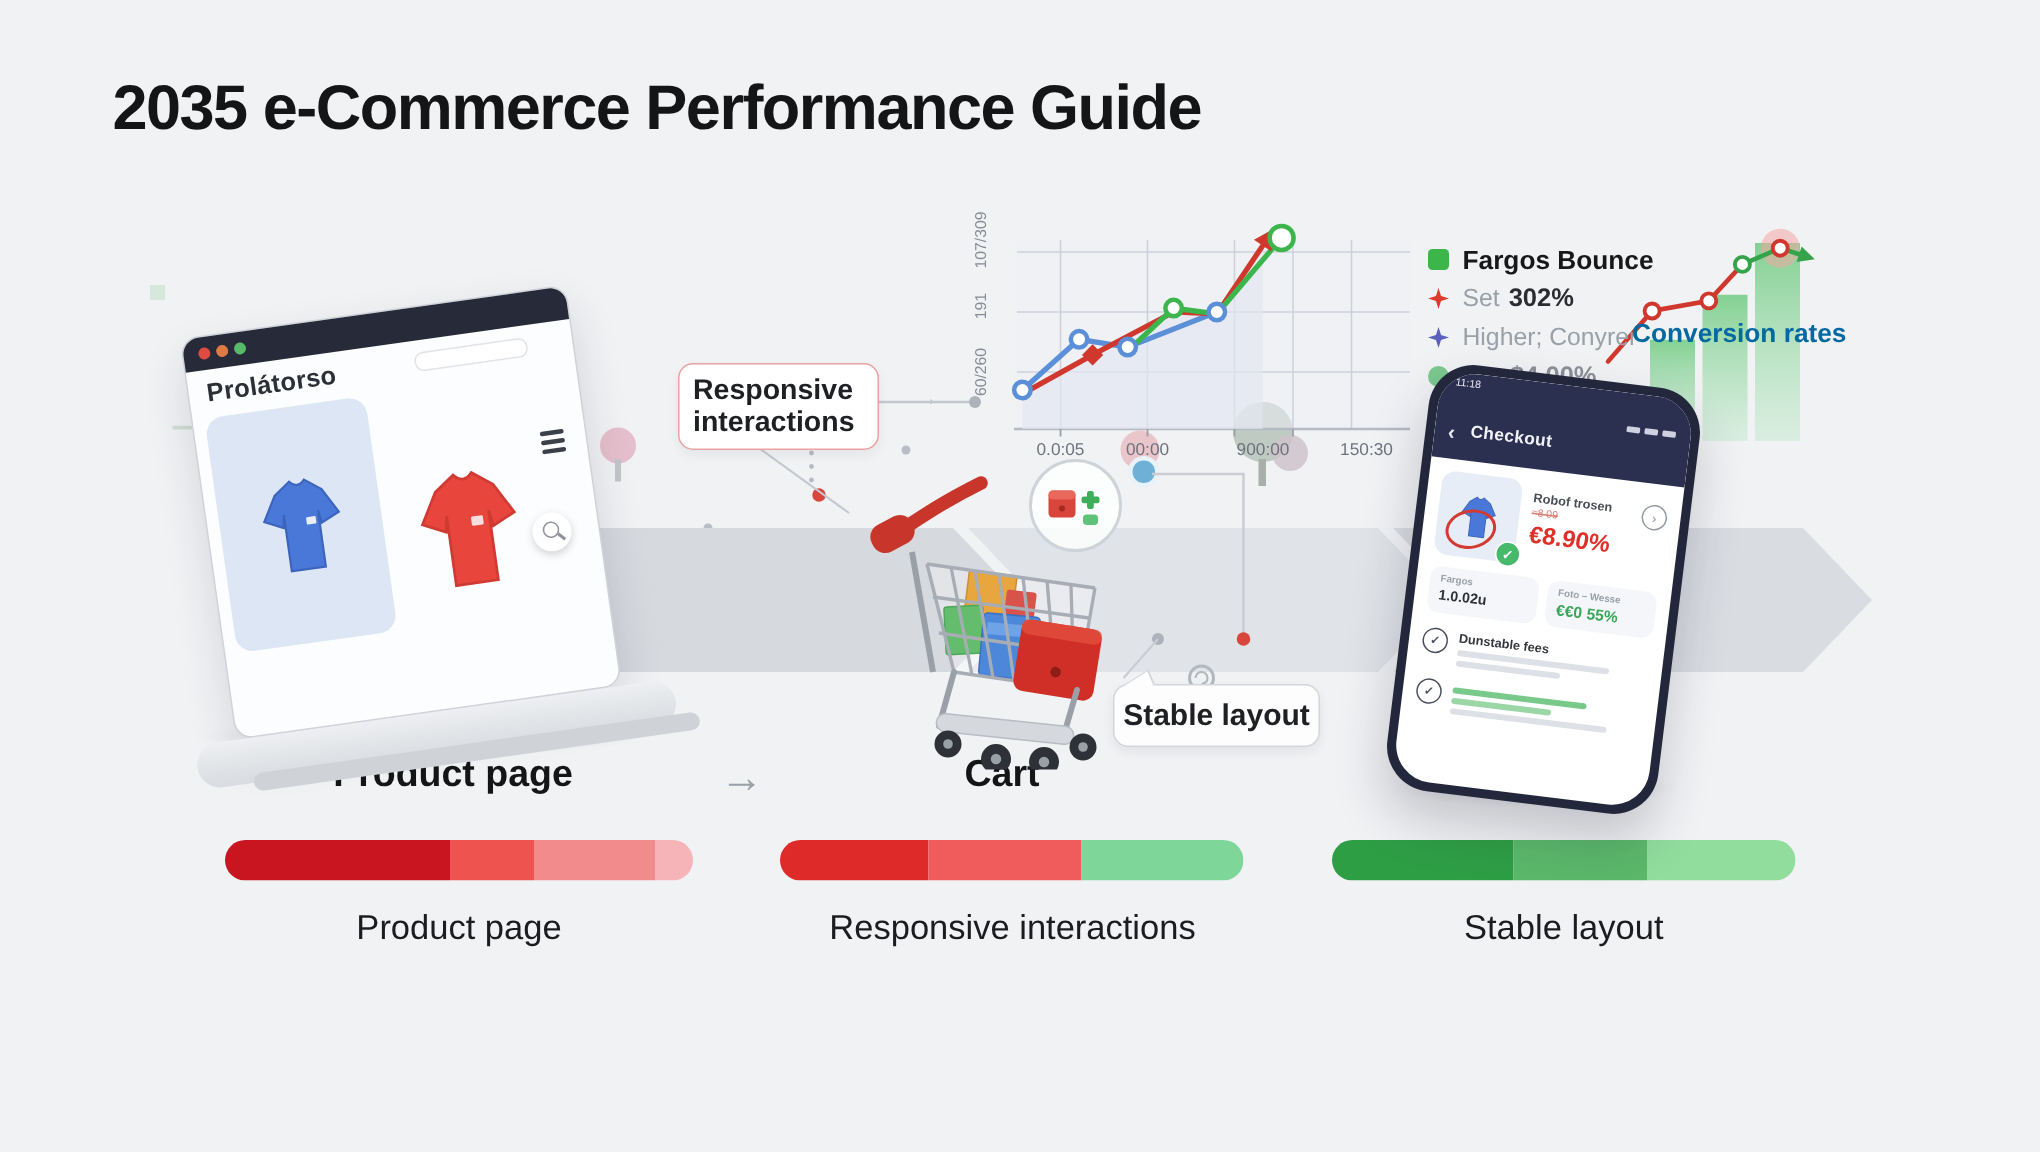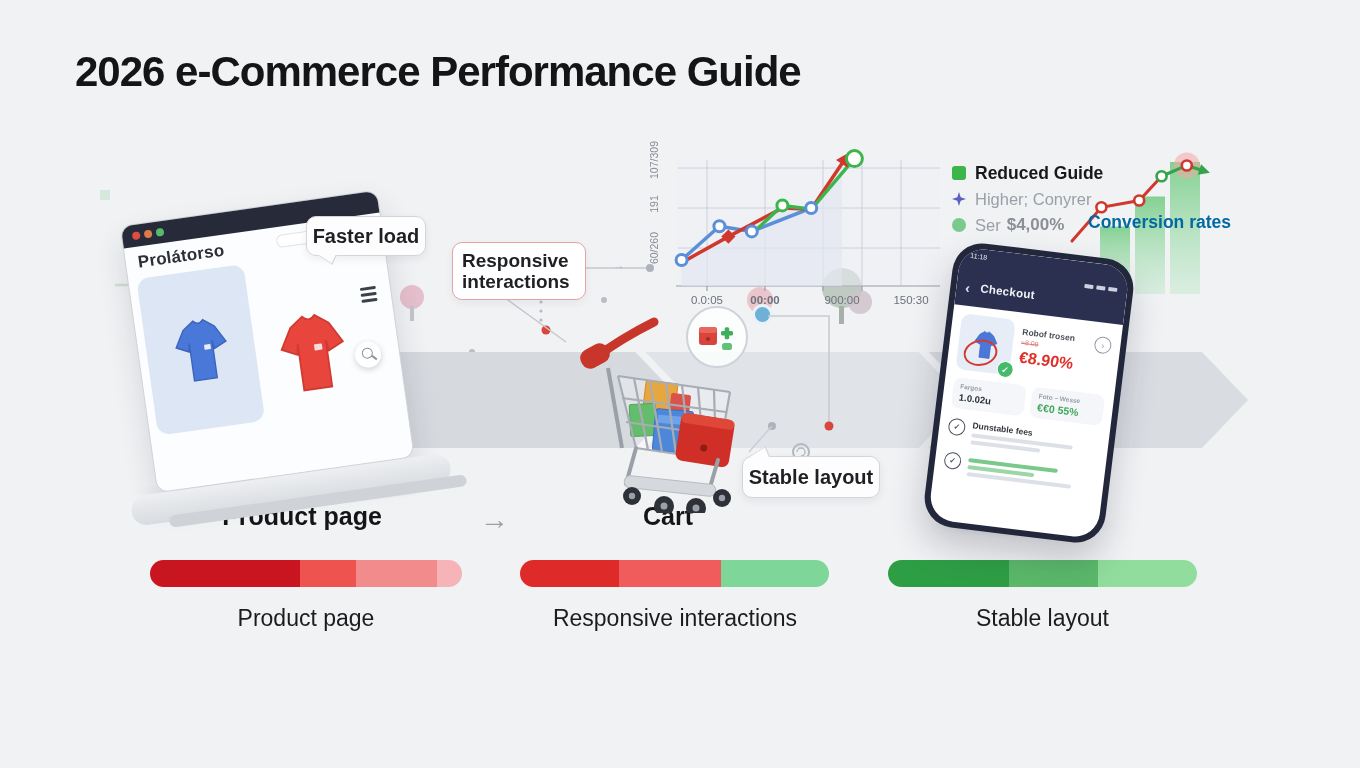--- a/index.html
+++ b/index.html
@@ -134,21 +134,21 @@
     <circle cx="472" cy="352" r="3" fill="#b9bec6"></circle>
     <circle cx="604" cy="300" r="3" fill="#b9bec6"></circle>
   </svg>
 
   <div class="band">
     <div class="seg seg1"></div>
     <div class="seg seg2"></div>
     <div class="seg seg3"></div>
   </div>
 
-  <div class="title">2026 e-Commerce Performance Guide</div>
+  <div class="title">2035 e-Commerce Performance Guide</div>
 
   <div class="shadow-el" style="left:130px;top:478px;width:300px;height:26px;"></div>
   <div class="laptop">
     <div class="browser">
       <div class="browser-bar">
         <div class="dot" style="left:10px;background:#de4b43;"></div>
         <div class="dot" style="left:22px;background:#de7a45;"></div>
         <div class="dot" style="left:34px;background:#58b96b;"></div>
       </div>
       <div class="browser-search"></div>
@@ -169,23 +169,20 @@
           <div></div>
         </div>
       <div class="circle-btn">
         <div class="mag"></div>
       </div>
     </div>
     <div class="laptop-base"></div>
     <div class="laptop-lip"></div>
   </div>
 
-  <div class="bubble bubble-faster">
-    <span>Faster load</span>
-  </div>
   <div class="callout-responsive">
     <span style="width:114px;">Responsive interactions</span>
   </div>
   <div class="bubble bubble-stable">
     <span>Stable layout</span>
   </div>
 
   <div class="chart-wrap">
     <svg id="main-chart" width="310" height="165" viewBox="0 0 310 165">
       <rect x="30" y="14" width="262" height="126" fill="#eef0f5" opacity="0.5"></rect>
@@ -214,32 +211,37 @@
         <circle cx="71.4" cy="80.19999999999999" r="5.5" fill="#fff" stroke="#5b8fd8" stroke-width="3"></circle>
         <circle cx="103.8" cy="85.4" r="5.5" fill="#fff" stroke="#5b8fd8" stroke-width="3"></circle>
         <circle cx="163.20000000000002" cy="62" r="5.5" fill="#fff" stroke="#5b8fd8" stroke-width="3"></circle>
         <polygon points="0,-7 14,0 0,7" fill="#d0382e" transform="translate(193.8,17.799999999999997) rotate(-56.07808435348503)"></polygon>
         <rect x="-5" y="-5" width="10" height="10" fill="#d0382e" transform="translate(80.4,90.6) rotate(45)"></rect>
         <circle cx="134.4" cy="59.39999999999999" r="5.5" fill="#fff" stroke="#3cb64c" stroke-width="3"></circle>
         <circle cx="206.4" cy="12.599999999999994" r="8" fill="#fff" stroke="#3cb64c" stroke-width="3"></circle>
       </svg>
   </div>
   <span class="xlab" style="left:679px;">0.0:05</span>
-  <span class="xlab" style="left:737px;font-weight:bold;">00:00</span>
+  <span class="xlab" style="left:737px;">00:00</span>
   <span class="xlab" style="left:814px;">900:00</span>
   <span class="xlab" style="left:883px;">150:30</span>
   <span class="ylab" style="left:628px;top:242px;">60/260</span>
   <span class="ylab" style="left:628px;top:198px;">191</span>
   <span class="ylab" style="left:628px;top:154px;">107/309</span>
   <span class="axis-arrow">→</span>
 
   <div class="legend">
     <div class="lg-row">
       <div class="lg-ic ic-square"></div>
-      <span class="lg-strong">Reduced Guide</span>
+      <span class="lg-strong">Fargos Bounce</span>
+    </div>
+    <div class="lg-row">
+      <div class="lg-ic ic-star-red"></div>
+      <span class="lg-gray">Set</span>
+      <span class="lg-val">302%</span>
     </div>
     <div class="lg-row">
       <div class="lg-ic ic-star-indigo"></div>
       <span class="lg-gray">Higher; Conyrer</span>
     </div>
     <div class="lg-row">
       <div class="lg-ic ic-circle"></div>
       <span class="lg-gray">Ser</span>
       <span class="lg-val-gray">$4,00%</span>
     </div>

